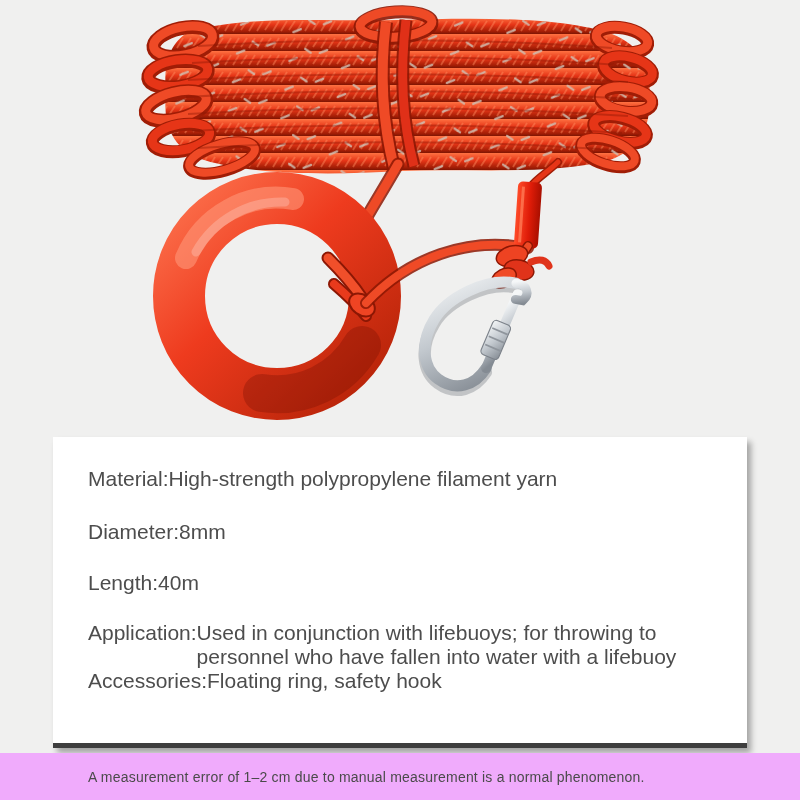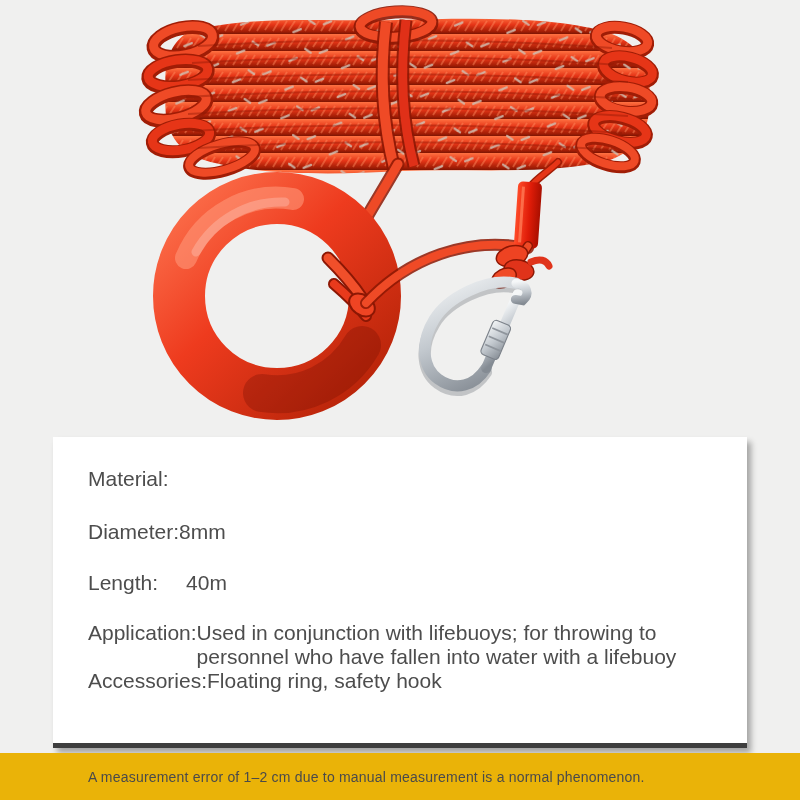--- a/index.html
+++ b/index.html
@@ -15,27 +15,27 @@
     position:absolute;left:53px;top:437px;width:694px;height:311px;
     box-sizing:border-box;background:#ffffff;
     border-bottom:5px solid #3e3e3e;
     box-shadow:4px 5px 6px rgba(0,0,0,0.32);
     padding:30px 28px 4px 35px;
   }
   .spec-row{display:flex;align-items:flex-start;font-size:21px;line-height:24px;color:#4d4d4d;}
   .spec-row .spec-label{white-space:nowrap;}
   .mb-a{margin-bottom:29px;}
   .mb-b{margin-bottom:27px;}
-  .mb-c{margin-bottom:26px;gap:28px;}
+  .mb-c{margin-bottom:26px;}
   .mb-d{margin-bottom:28px;}
   .spec-value.wrap{width:540px;}
 
   .footer-strip{
     position:absolute;left:0;top:753px;width:800px;height:47px;
-    background:#eab308;display:flex;align-items:center;
+    background:#f0abfc;display:flex;align-items:center;
   }
   .footer-note{margin-left:88px;font-size:14px;color:#4a4a4a;letter-spacing:0.2px;}
 </style>
 </head>
 <body>
 
 <div class="photo-area">
   <svg width="800" height="437" viewBox="0 0 800 437" xmlns="http://www.w3.org/2000/svg">
     <defs>
       <linearGradient id="strandG" x1="0" y1="0" x2="0" y2="1">
@@ -191,20 +191,21 @@
         <line x1="21" y1="-10" x2="36" y2="-10" stroke="#8f959c" stroke-width="1.5"></line>
         <line x1="21" y1="-2" x2="36" y2="-2" stroke="#8f959c" stroke-width="1.5"></line>
       </g>
     </g>
   </svg>
 </div>
 
 <div class="spec-panel">
   <div class="spec-row mb-a">
     <span class="spec-label">Material:</span>
+      <span class="spec-value">High-strength polypropylene filament yarn</span>
   </div>
   <div class="spec-row mb-b">
     <span class="spec-label">Diameter:</span>
       <span class="spec-value">8mm</span>
   </div>
   <div class="spec-row mb-c">
     <span class="spec-label">Length:</span>
       <span class="spec-value">40m</span>
   </div>
   <div class="spec-row">

